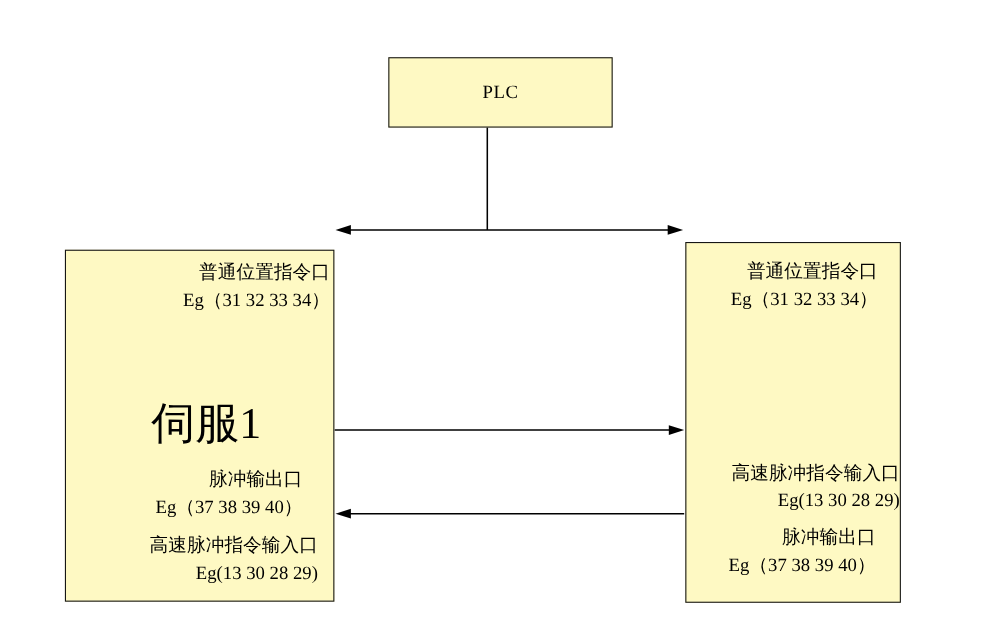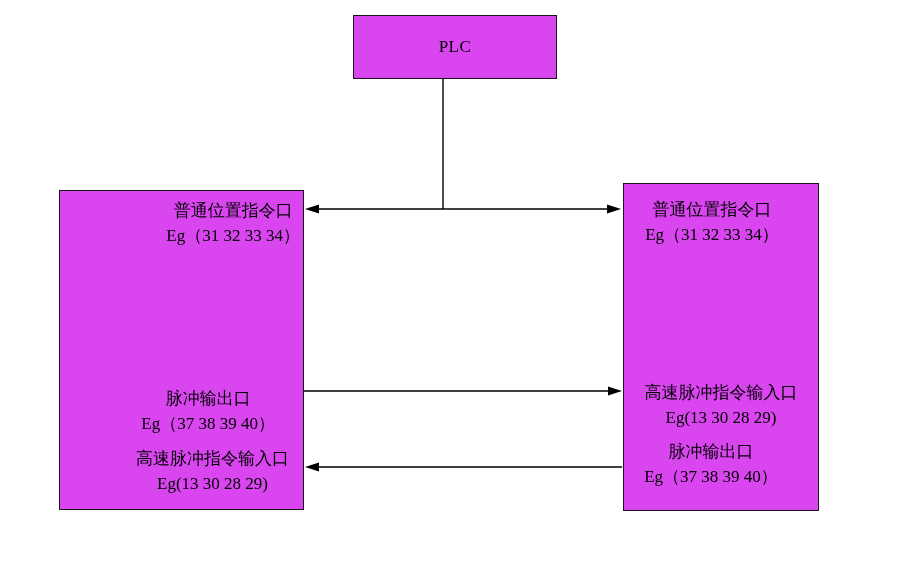--- a/index.html
+++ b/index.html
@@ -20,22 +20,23 @@
     position: absolute;
     left: 0;
     top: 0;
     width: 910px;
     height: 567px;
     pointer-events: none;
   }
   .box {
     position: absolute;
     border: 1.5px solid #161616;
-    background: #d946ef;
+    background: #fef9c3;
     box-sizing: border-box;
+    margin-top: 37px;
   }
   .plc-box {
     left: 353px;
     top: 15px;
     width: 204px;
     height: 64px;
     display: flex;
     align-items: center;
     justify-content: center;
     font-size: 17px;
@@ -57,21 +58,21 @@
     position: absolute;
     text-align: center;
     font-size: 40px;
     line-height: 46px;
     white-space: nowrap;
   }
   .servo1-box .servo-title { top: 134px; left: 12px; right: 0; }
   .servo2-box .servo-title { top: 138px; left: 0; right: 0; }
   .port {
     position: absolute;
-    text-align: center;
+    text-align: right;
     font-size: 17px;
     line-height: 25px;
     white-space: nowrap;
   }
   
   .s1-pos   { top: 7px;   right: 3px;  }
   .s1-out   { top: 195px; right: 28px; }
   .s1-hsin  { top: 255px; right: 14px; }
   
   .s2-pos   { top: 13px;  left: 2px; width: 172px; }
@@ -108,20 +109,21 @@
 
   <div class="box plc-box">
     <span>PLC</span>
   </div>
 
   <div class="box servo1-box">
     <div class="port s1-pos">
       <div>普通位置指令口</div>
       <div>Eg（31 32 33 34）</div>
     </div>
+    <div class="servo-title">伺服1</div>
     <div class="port s1-out">
       <div>脉冲输出口</div>
       <div>Eg（37 38 39 40）</div>
     </div>
     <div class="port s1-hsin">
       <div>高速脉冲指令输入口</div>
       <div>Eg(13 30 28 29)</div>
     </div>
   </div>
 

